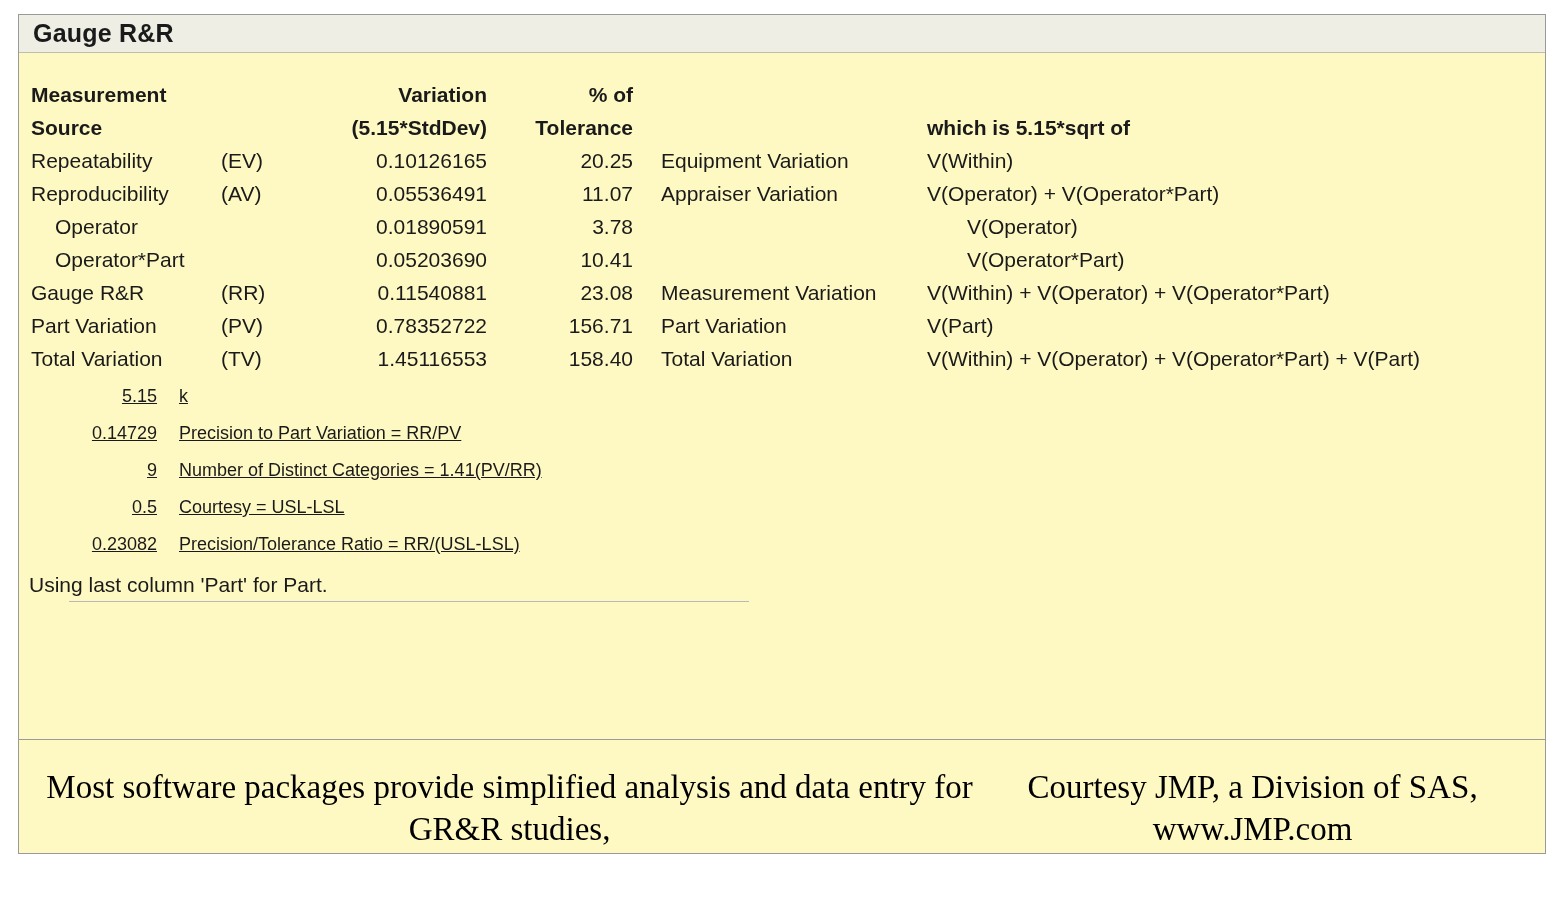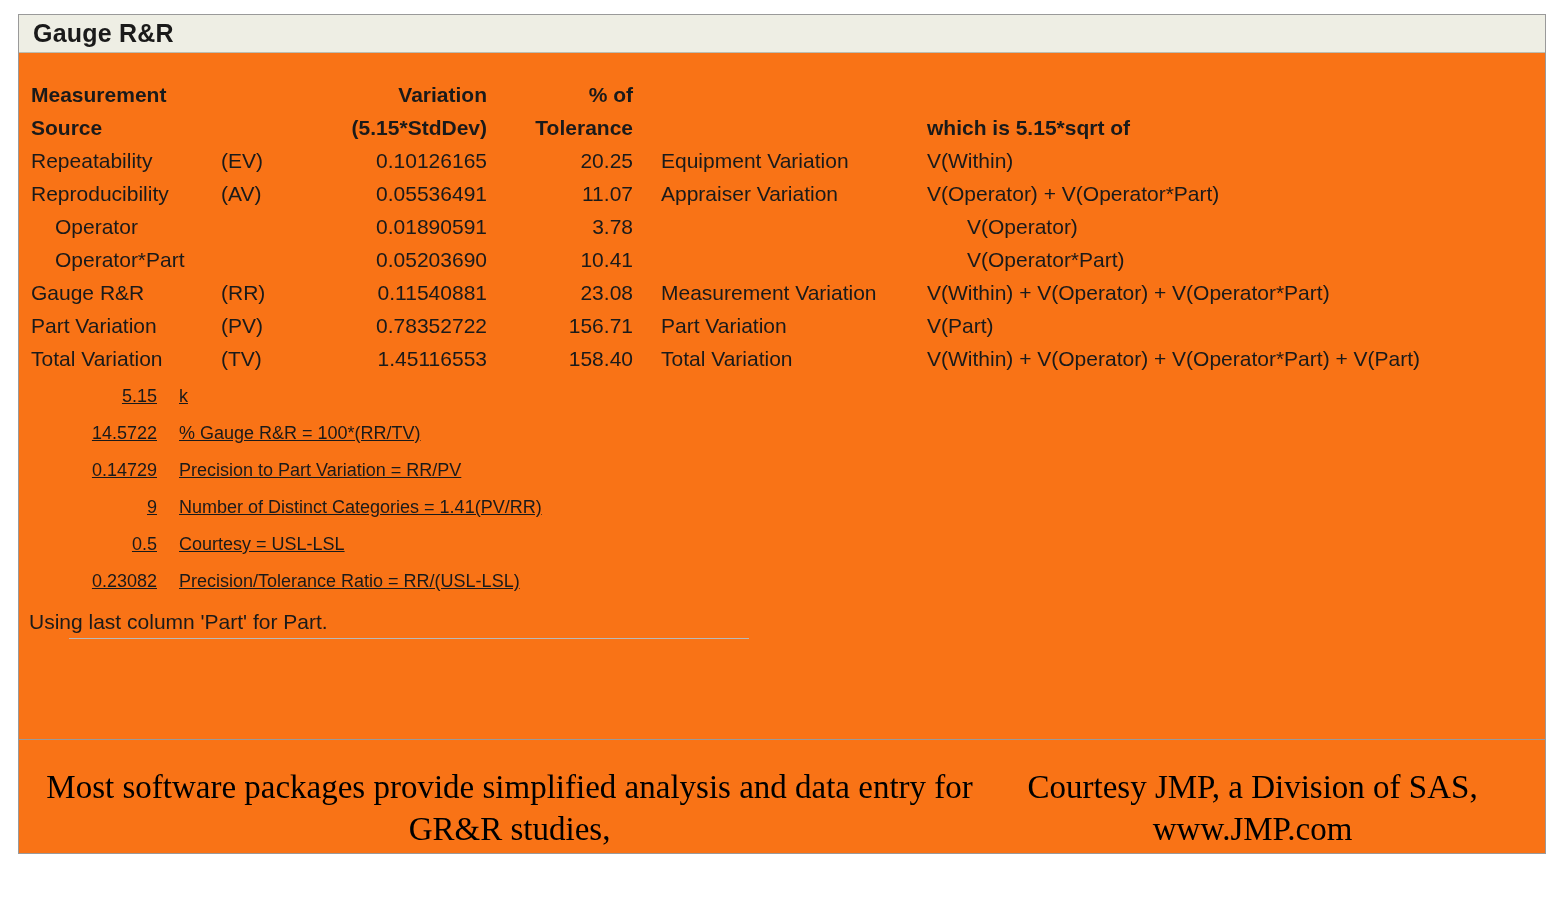--- a/index.html
+++ b/index.html
@@ -14,21 +14,21 @@
     overflow: hidden;
   }
 
   .outer-frame {
     position: absolute;
     left: 18px;
     top: 14px;
     width: 1528px;
     height: 840px;
     border: 1px solid #9a9a9a;
-    background: #f97316;
+    background: #fef9c3;
     box-sizing: border-box;
   }
 
   
   .panel-title {
     height: 38px;
     background: #eeeee4;
     border-bottom: 1px solid #bdbdb0;
     display: flex;
     align-items: center;
@@ -236,24 +236,20 @@
 
     </div>
 
     <div class="stats">
 
       <div class="stat-row">
         <div class="stat-val">5.15</div>
         <div class="stat-label">k</div>
       </div>
 
-      <div class="stat-row">
-        <div class="stat-val">14.5722</div>
-        <div class="stat-label">% Gauge R&amp;R = 100*(RR/TV)</div>
-      </div>
 
       <div class="stat-row">
         <div class="stat-val">0.14729</div>
         <div class="stat-label">Precision to Part Variation = RR/PV</div>
       </div>
 
       <div class="stat-row">
         <div class="stat-val">9</div>
         <div class="stat-label">Number of Distinct Categories = 1.41(PV/RR)</div>
       </div>

